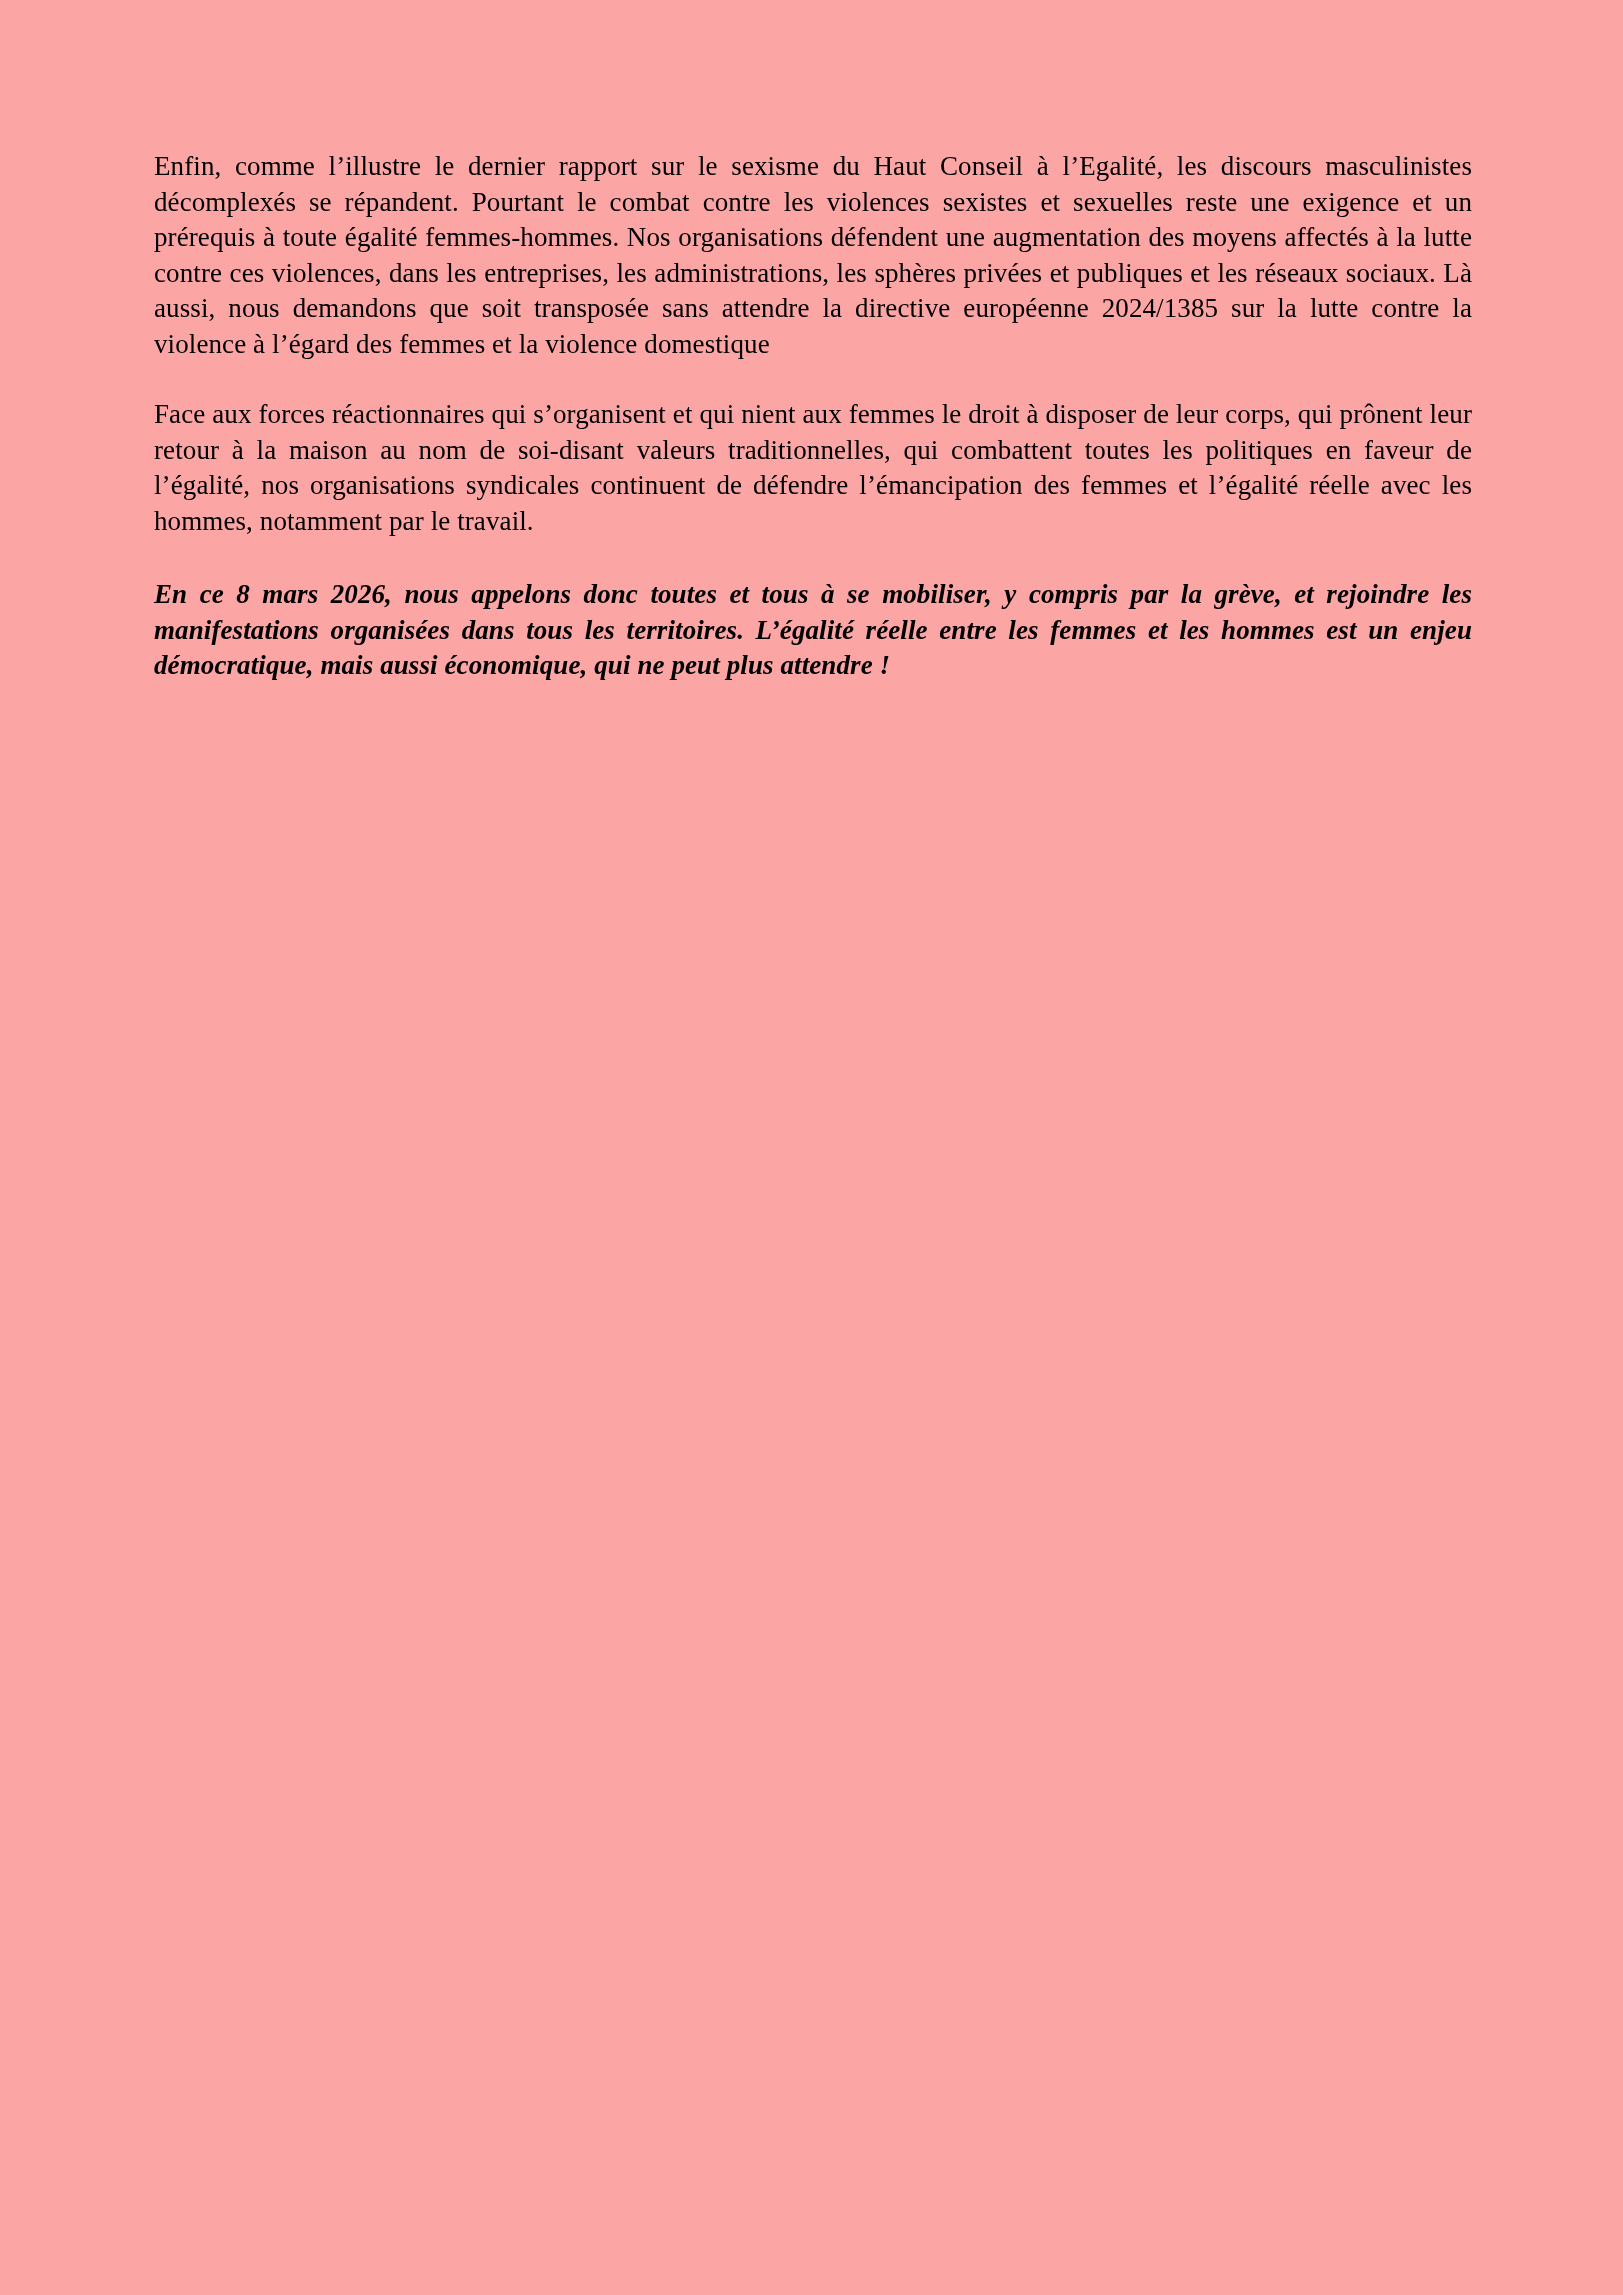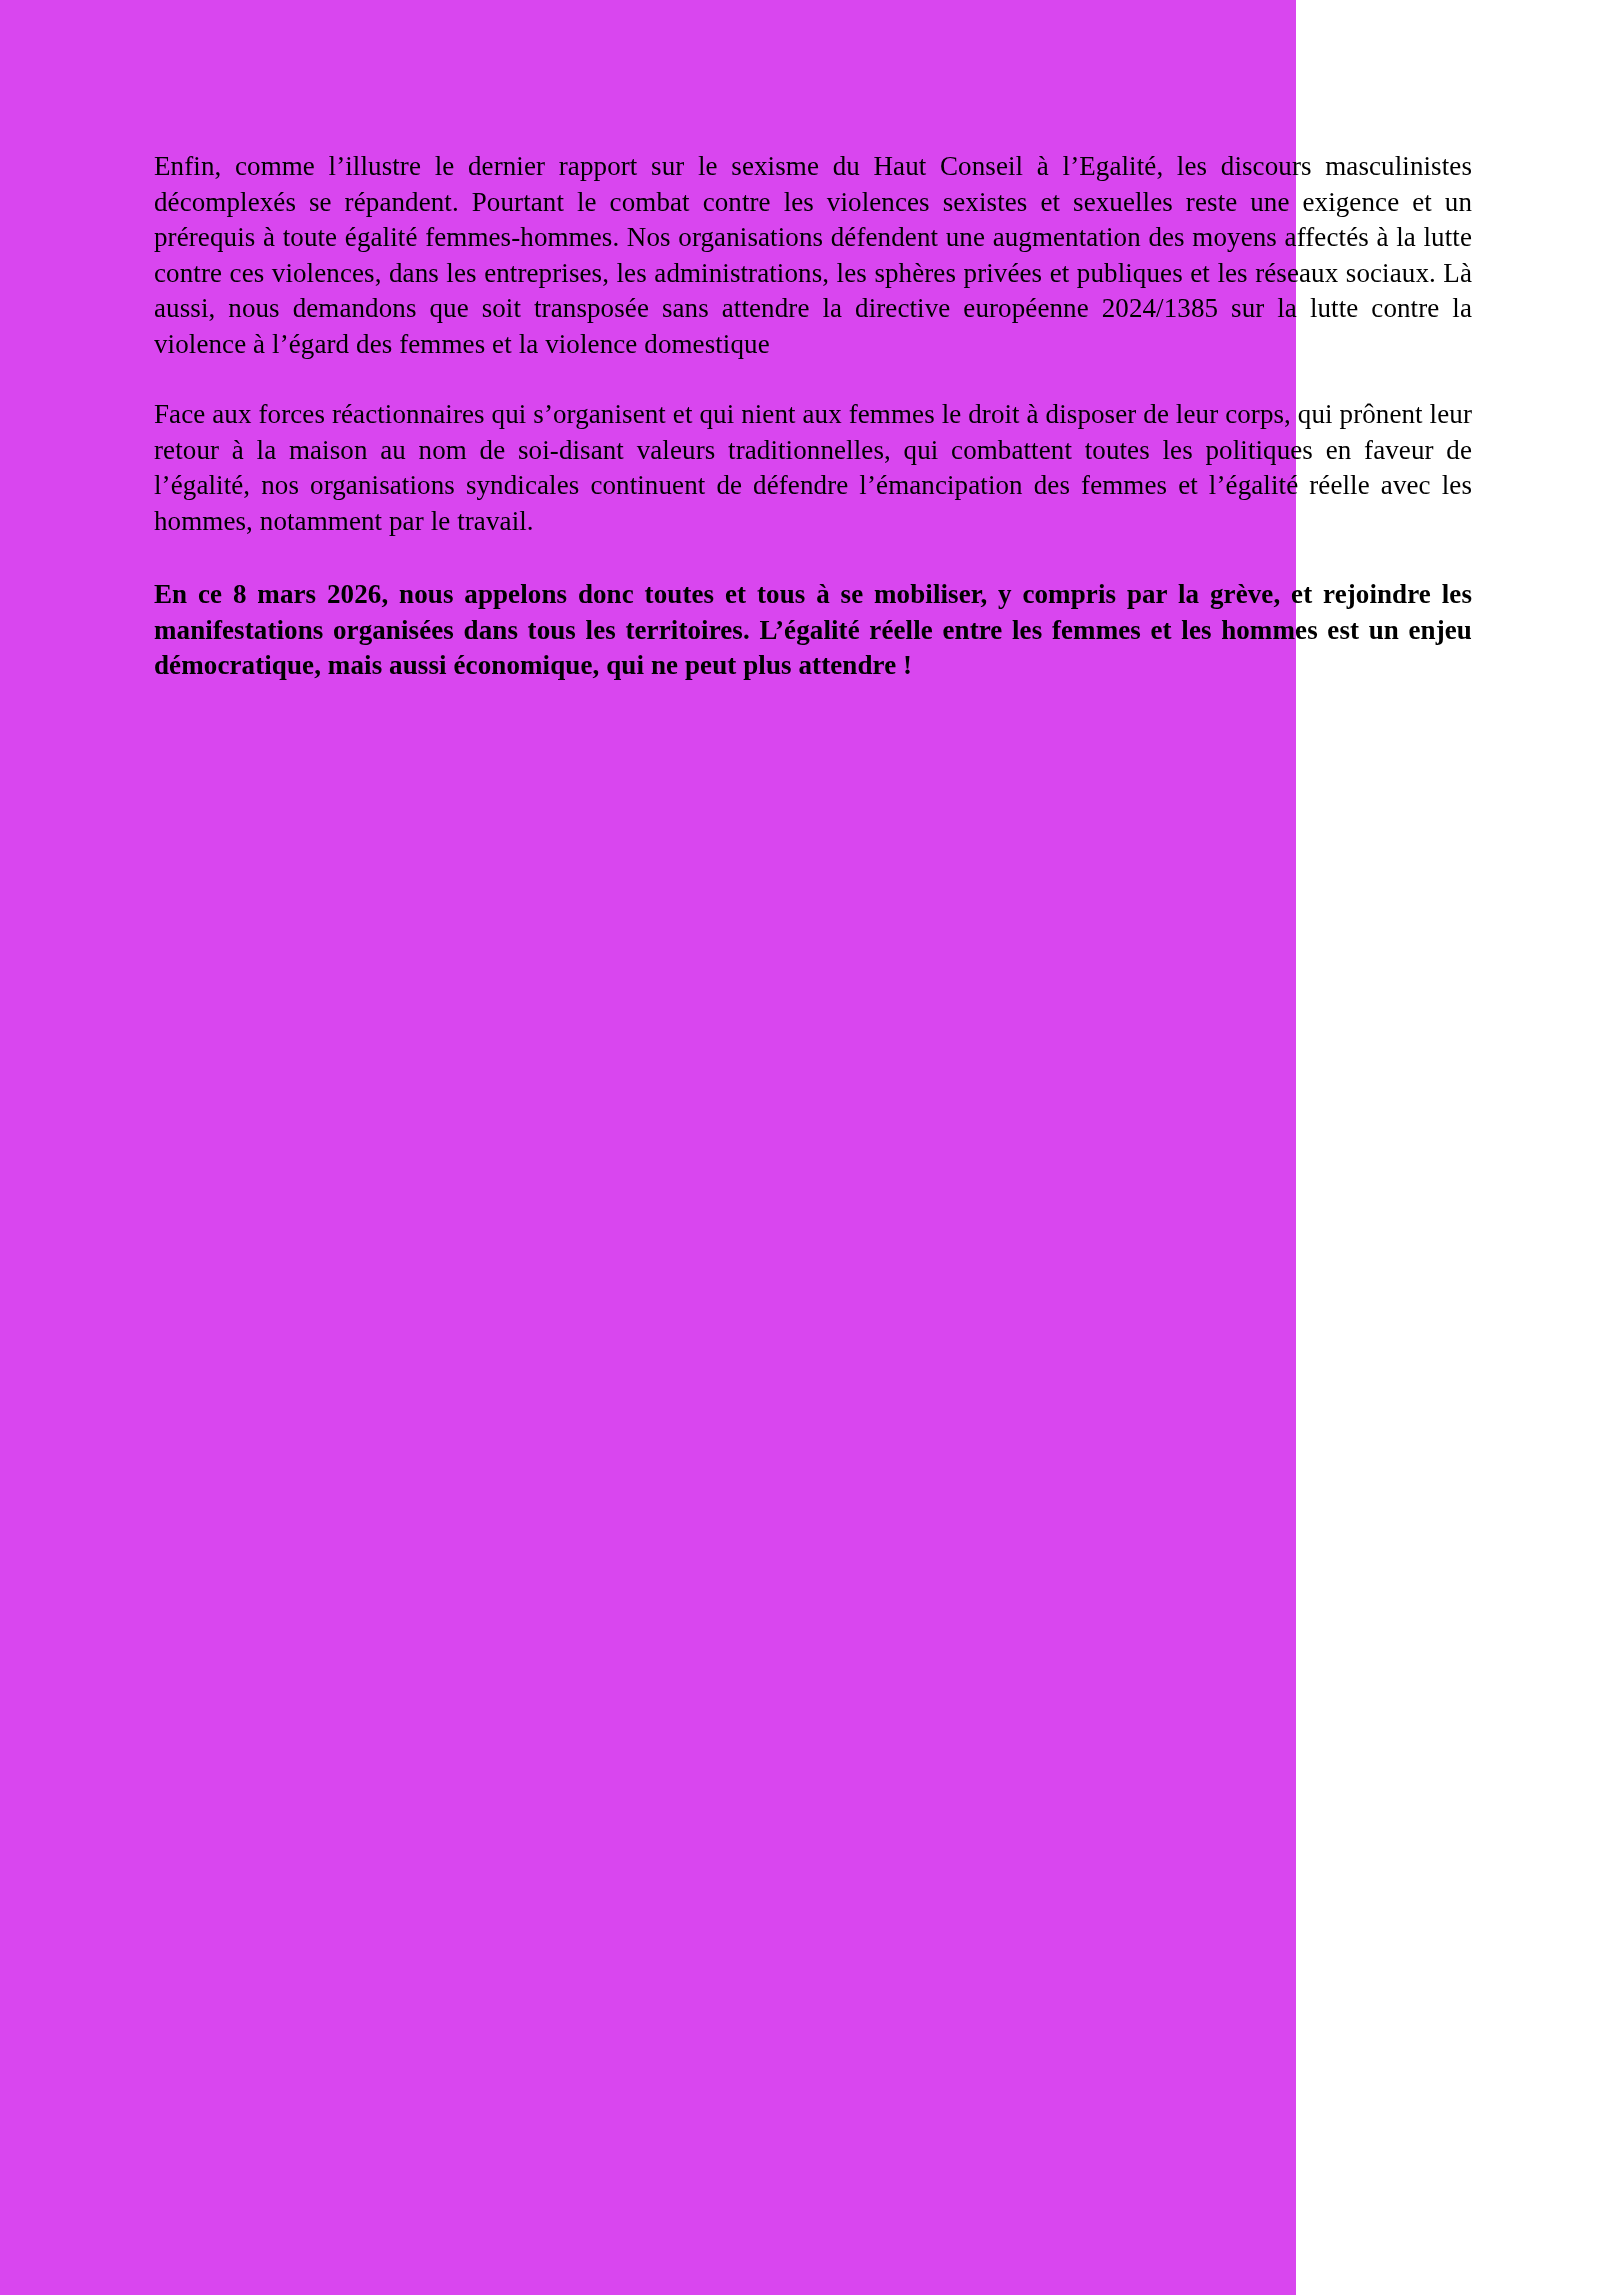--- a/index.html
+++ b/index.html
@@ -9,41 +9,42 @@
   }
   body {
     width: 1623px;
     height: 2295px;
     font-family: "Liberation Serif", serif;
     color: #000000;
     -webkit-font-smoothing: antialiased;
   }
   .page {
     position: relative;
-    width: 1296px;
+    width: 1623px;
     height: 2295px;
-    background: #d946ef;
+    background: #fca5a5;
     box-sizing: border-box;
   }
   .content {
     position: absolute;
     left: 154px;
     top: 149px;
     width: 1318px;
   }
   p.body-par {
     margin: 0 0 0 0;
     font-size: 27px;
     line-height: 1.315;
     text-align: justify;
     text-justify: inter-word;
     letter-spacing: 0.1px;
   }
   p.body-par.bold {
     font-weight: bold;
+    font-style: italic;
   }
   .gap {
     height: 35px;
   }
   .gap-lg {
     height: 38px;
   }
 </style>
 </head>
 <body>

